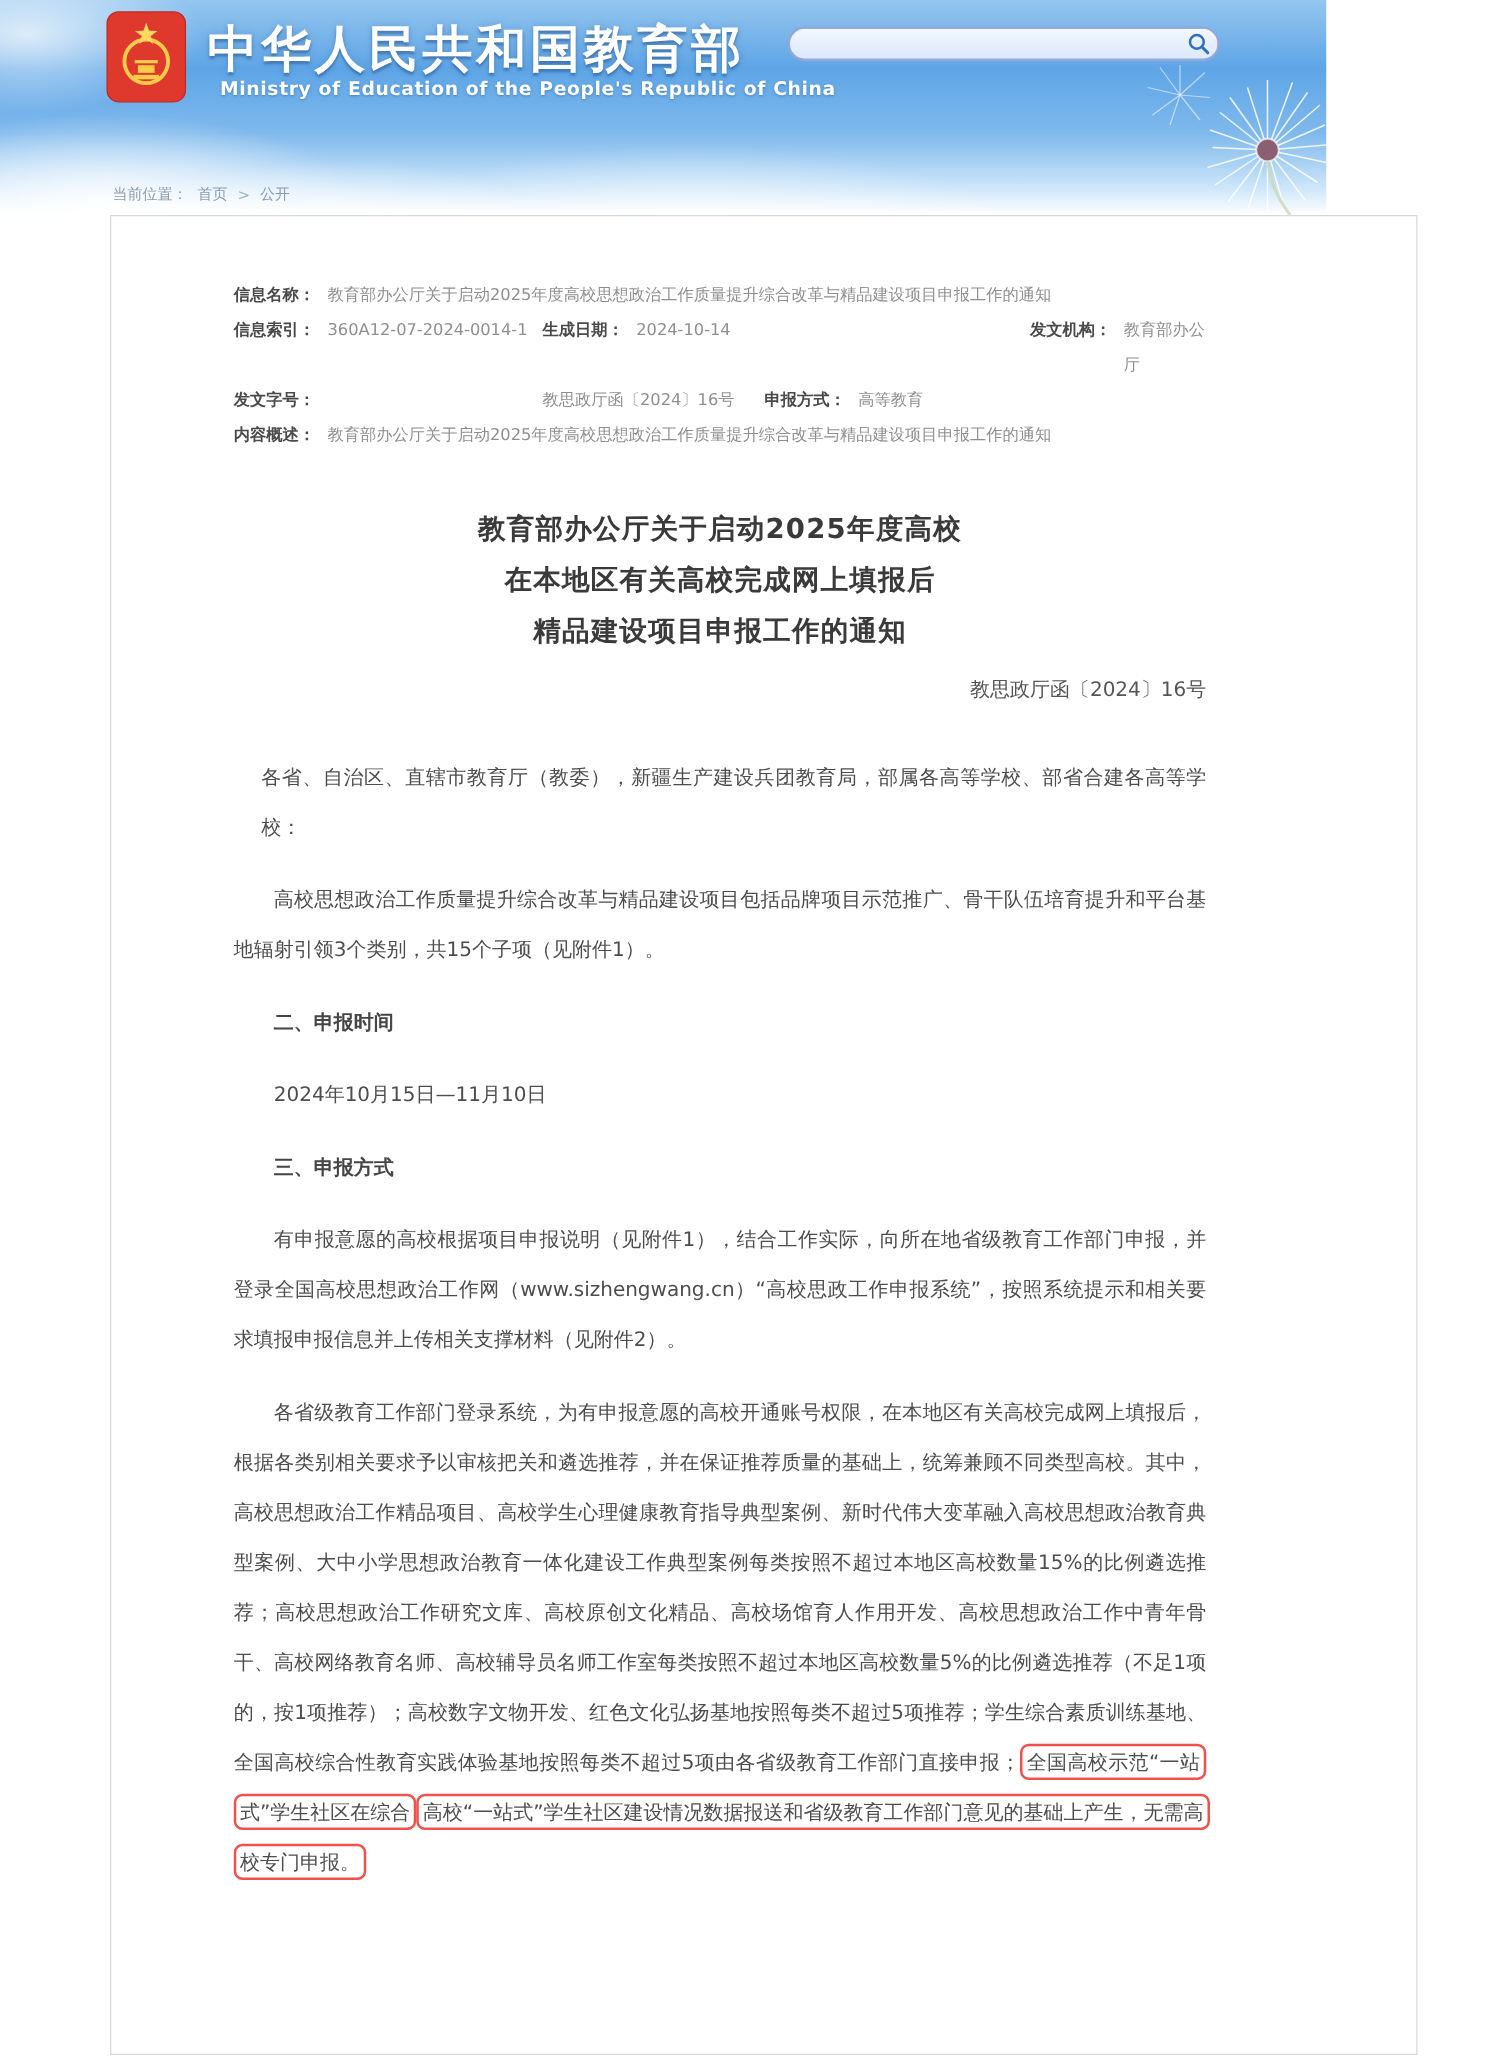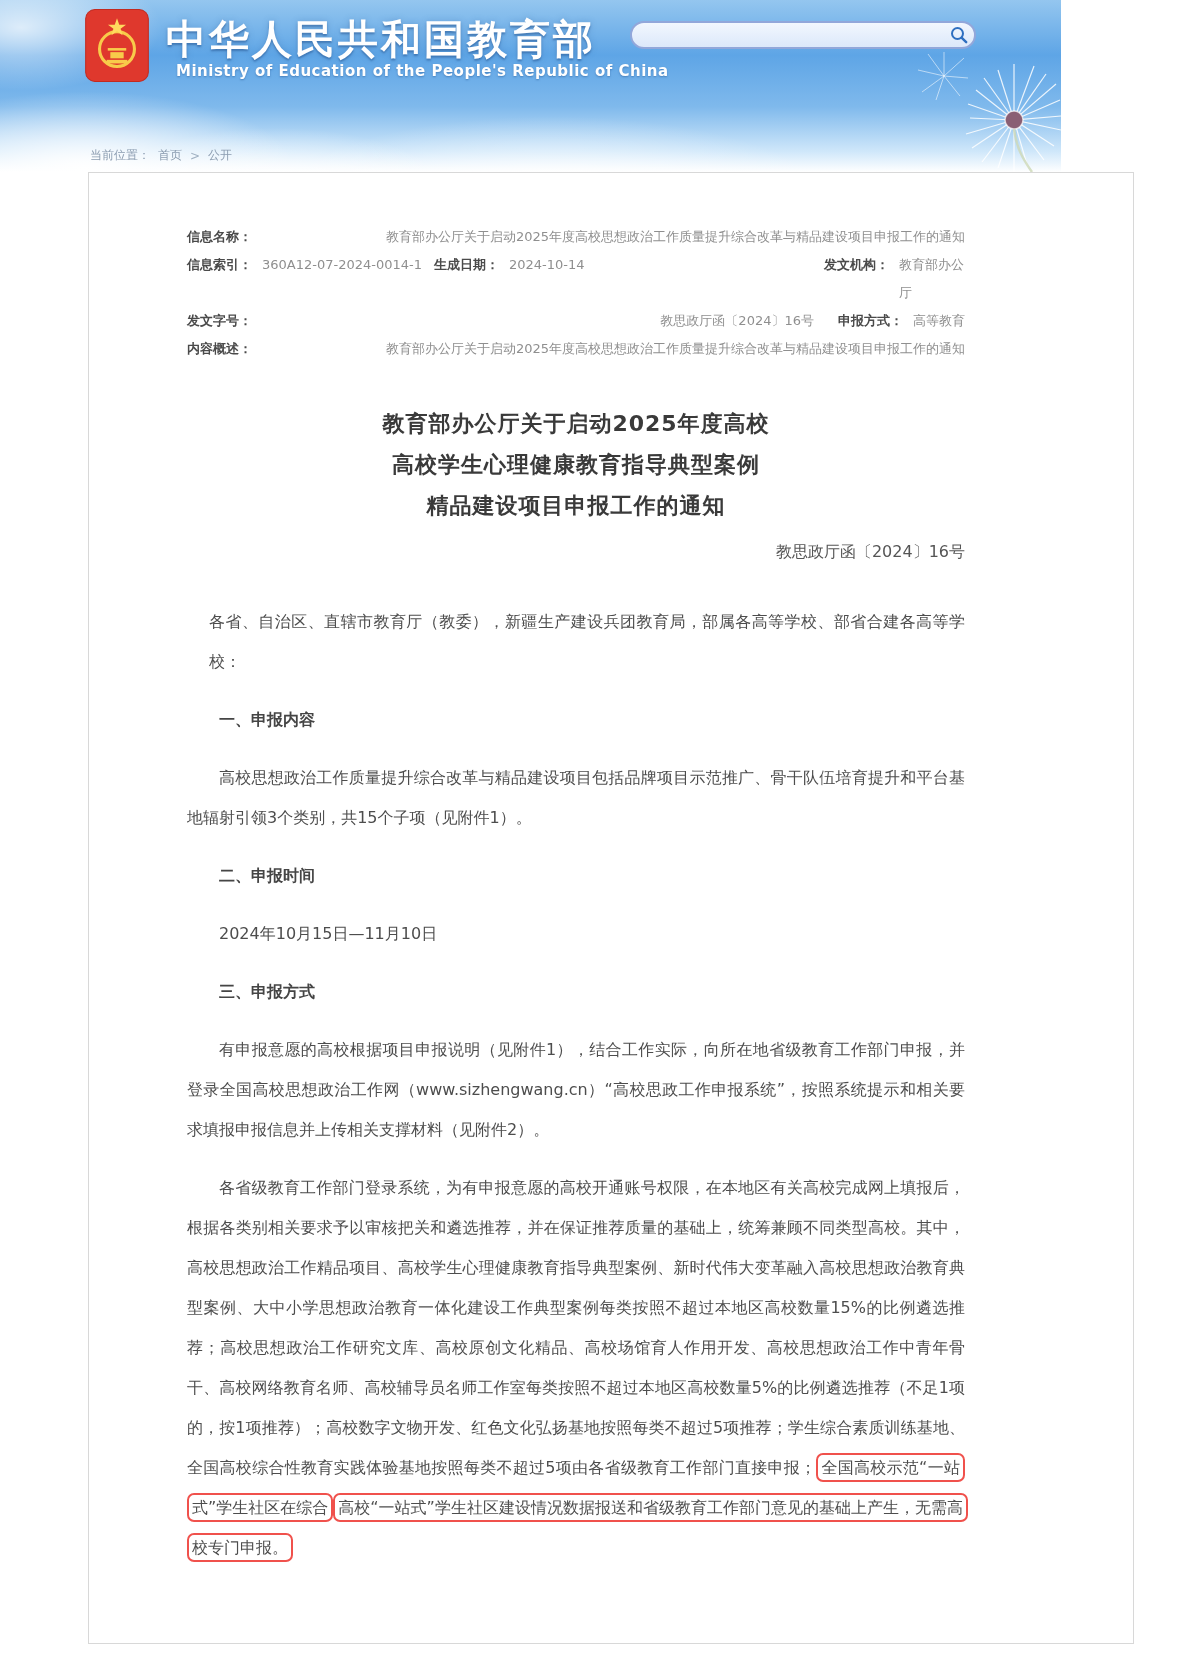--- a/index.html
+++ b/index.html
@@ -76,21 +76,21 @@
     border: 1px solid #d8d8d8;
   }
   .doc-content {
     padding: 50px 168px 10px 98px; 
     color: #4d4d4d;
     font-size: 16px;
   }
 
   
   .meta-block { font-size: 13px; }
-  .meta-row { display: flex; line-height: 28px; justify-content: space-between; }
+  .meta-row { display: flex; line-height: 28px; }
   .meta-label { font-weight: bold; color: #4a4a4a; white-space: nowrap; margin-right: 10px; }
   .meta-value { color: #8f8f8f; }
   .meta-cell { display: flex; }
   .meta-cell-1 { width: 247px; }
   .meta-cell-2 { width: 390px; }
   .meta-cell-3 { flex: 1; }
 
   
   .doc-title { margin-top: 40px; text-align: center; font-size: 22px; font-weight: bold;
                color: #3a3a3a; line-height: 41px; letter-spacing: 1px; }
@@ -214,30 +214,29 @@
         </span>
       </div>
       <div class="meta-row">
         <span class="meta-label">内容概述：</span>
         <span class="meta-value">教育部办公厅关于启动2025年度高校思想政治工作质量提升综合改革与精品建设项目申报工作的通知</span>
       </div>
     </div>
 
     <div class="doc-title">
       <div>教育部办公厅关于启动2025年度高校</div>
-      <div>高校学生心理健康教育指导典型案例</div>
+      <div>在本地区有关高校完成网上填报后</div>
       <div>精品建设项目申报工作的通知</div>
     </div>
 
     <div class="doc-number">教思政厅函〔2024〕16号</div>
 
     <div class="salutation">各省、自治区、直辖市教育厅（教委），新疆生产建设兵团教育局，部属各高等学校、部省合建各高等学校：</div>
 
 
-    <div class="section-heading">一、申报内容</div>
     <p class="para">高校思想政治工作质量提升综合改革与精品建设项目包括品牌项目示范推广、骨干队伍培育提升和平台基地辐射引领3个类别，共15个子项（见附件1）。</p>
 
     <div class="section-heading">二、申报时间</div>
     <p class="para">2024年10月15日—11月10日</p>
 
     <div class="section-heading">三、申报方式</div>
     <p class="para">有申报意愿的高校根据项目申报说明（见附件1），结合工作实际，向所在地省级教育工作部门申报，并登录全国高校思想政治工作网（www.sizhengwang.cn）“高校思政工作申报系统”，按照系统提示和相关要求填报申报信息并上传相关支撑材料（见附件2）。</p>
 
     <p class="para"><span>各省级教育工作部门登录系统，为有申报意愿的高校开通账号权限，在本地区有关高校完成网上填报后，根据各类别相关要求予以审核把关和遴选推荐，并在保证推荐质量的基础上，统筹兼顾不同类型高校。其中，高校思想政治工作精品项目、高校学生心理健康教育指导典型案例、新时代伟大变革融入高校思想政治教育典型案例、大中小学思想政治教育一体化建设工作典型案例每类按照不超过本地区高校数量15%的比例遴选推荐；高校思想政治工作研究文库、高校原创文化精品、高校场馆育人作用开发、高校思想政治工作中青年骨干、高校网络教育名师、高校辅导员名师工作室每类按照不超过本地区高校数量5%的比例遴选推荐（不足1项的，按1项推荐）；高校数字文物开发、红色文化弘扬基地按照每类不超过5项推荐；学生综合素质训练基地、全国高校综合性教育实践体验基地按照每类不超过5项由各省级教育工作部门直接申报；</span><span class="red-box">全国高校示范“一站式”学生社区在综合</span><span class="red-box">高校“一站式”学生社区建设情况数据报送和省级教育工作部门意见的基础上产生，无需高校专门申报。</span></p>
 

